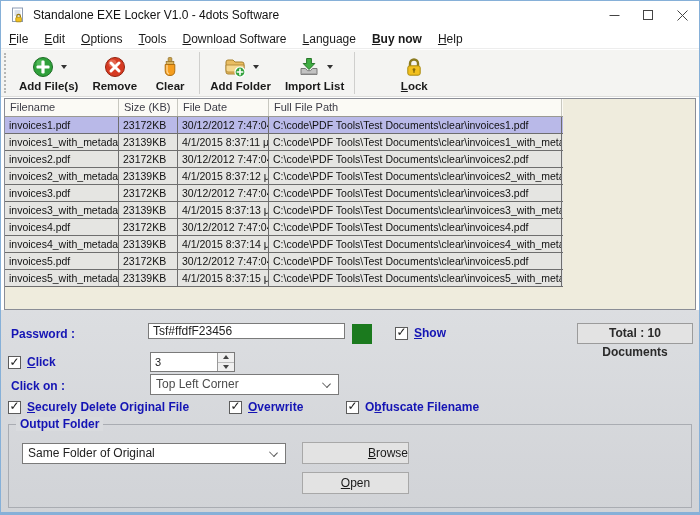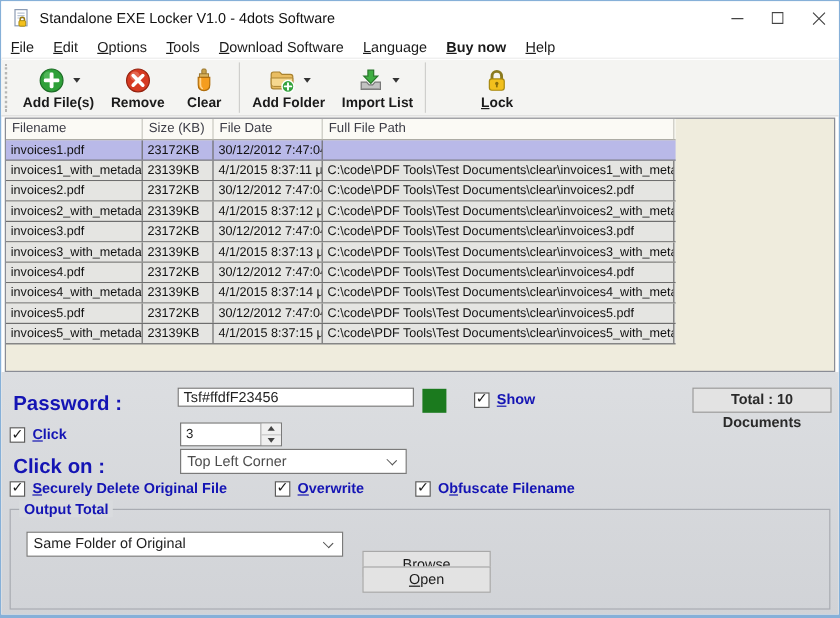--- a/index.html
+++ b/index.html
@@ -31,21 +31,21 @@
   .lock-btn { margin-left:30px; }
   
   .listview { position:absolute; left:3px; top:97px; width:692px; height:212px; background:#efecdd; border:1px solid #8a8d96; overflow:hidden; }
   .lv-header { display:grid; grid-template-columns:114px 59px 91px 293px; width:558px; height:18px; background:#fbfaf5; border-bottom:1px solid #9a9a92; }
   .lv-hcell { font-size:11px; color:#3c3c46; padding:2px 0 0 5px; border-right:1px solid #c8c8c0; white-space:nowrap; overflow:hidden; }
   .lv-row { display:grid; grid-template-columns:114px 59px 91px 293px; width:558px; height:17px; background:#e5e5e2; border-bottom:1px solid #6e6e6e; }
   .lv-row.selected { background:#b9b9e8; }
   .lv-cell { font-size:10.5px; color:#111; padding:1.5px 0 0 4px; border-right:1px solid #6e6e6e; white-space:nowrap; overflow:hidden; }
   
   .panel { position:absolute; left:0; top:309px; width:698px; height:203px; background:linear-gradient(#dcdee1,#d1d3d7); }
-  .lbl { position:absolute; font-size:17px; font-weight:bold; color:#1414b4; white-space:nowrap; }
+  .lbl { position:absolute; font-size:12px; font-weight:bold; color:#1414b4; white-space:nowrap; }
   .txtinput { position:absolute; background:#fff; border:1px solid #7a7a7a; font-size:12px; color:#222; padding:0 4px; font-family:"Liberation Sans",sans-serif; }
   .green-box { position:absolute; left:351px; top:14px; width:20px; height:20px; background:#1b7a1e; }
   .total-box { position:absolute; left:576px; top:13px; width:116px; height:21px; background:#e3e3e3; border:1px solid #9b9b9b; font-size:12px; font-weight:bold; color:#2a2a2a; text-align:center; line-height:19px; }
   .chk { position:absolute; display:flex; align-items:center; }
   .chk-box { width:13px; height:13px; background:#fff; border:1px solid #5c5c5c; position:relative; flex:0 0 13px; }
   .chk-box::after { content:"✓"; position:absolute; left:0.5px; top:-2.5px; font-size:12px; color:#1a1a1a; }
   .chk-label { margin-left:6px; font-size:12px; font-weight:bold; color:#1414b4; white-space:nowrap; }
   .chk-label u { text-decoration:underline; }
   .spinner { position:absolute; left:149px; top:42px; width:85px; height:20px; background:#fff; border:1px solid #7a7a7a; }
   .spin-val { position:absolute; left:4px; top:3px; font-size:11px; color:#222; }
@@ -194,20 +194,21 @@
       <div class="lv-hcell">Filename</div>
       <div class="lv-hcell">Size (KB)</div>
       <div class="lv-hcell">File Date</div>
       <div class="lv-hcell">Full File Path</div>
     </div>
     <div>
         <div class="lv-row selected">
           <div class="lv-cell">invoices1.pdf</div>
           <div class="lv-cell">23172KB</div>
           <div class="lv-cell">30/12/2012 7:47:04 πμ</div>
+          <div class="lv-cell">C:\code\PDF Tools\Test Documents\clear\invoices1.pdf</div>
         </div>
         <div class="lv-row">
           <div class="lv-cell">invoices1_with_metadata.pdf</div>
           <div class="lv-cell">23139KB</div>
           <div class="lv-cell">4/1/2015 8:37:11 μμ</div>
           <div class="lv-cell">C:\code\PDF Tools\Test Documents\clear\invoices1_with_metadata.pdf</div>
         </div>
         <div class="lv-row">
           <div class="lv-cell">invoices2.pdf</div>
           <div class="lv-cell">23172KB</div>
@@ -302,23 +303,23 @@
     <div class="chk" style="left:228px; top:90px;">
       <span class="chk-box"></span>
       <span class="chk-label"><span></span><u>O</u><span>verwrite</span></span>
     </div>
     <div class="chk" style="left:345px; top:90px;">
       <span class="chk-box"></span>
       <span class="chk-label"><span>O</span><u>b</u><span>fuscate Filename</span></span>
     </div>
 
     <div class="groupbox">
-      <span class="groupbox-title">Output Total</span>
+      <span class="groupbox-title">Output Folder</span>
       <div class="combo" style="left:13px; top:18px; width:264px; height:21px;">
         <span class="combo-text-dark">Same Folder of Original</span>
         <span class="chev"></span>
       </div>
-      <button class="pbtn" style="top:34px;"><span></span><u>B</u><span>rowse</span></button>
+      <button class="pbtn" style="top:17px;text-align:right;"><span></span><u>B</u><span>rowse</span></button>
       <button class="pbtn" style="top:47px;"><span></span><u>O</u><span>pen</span></button>
     </div>
   </div>
 
 </div>
 
 </body></html>

